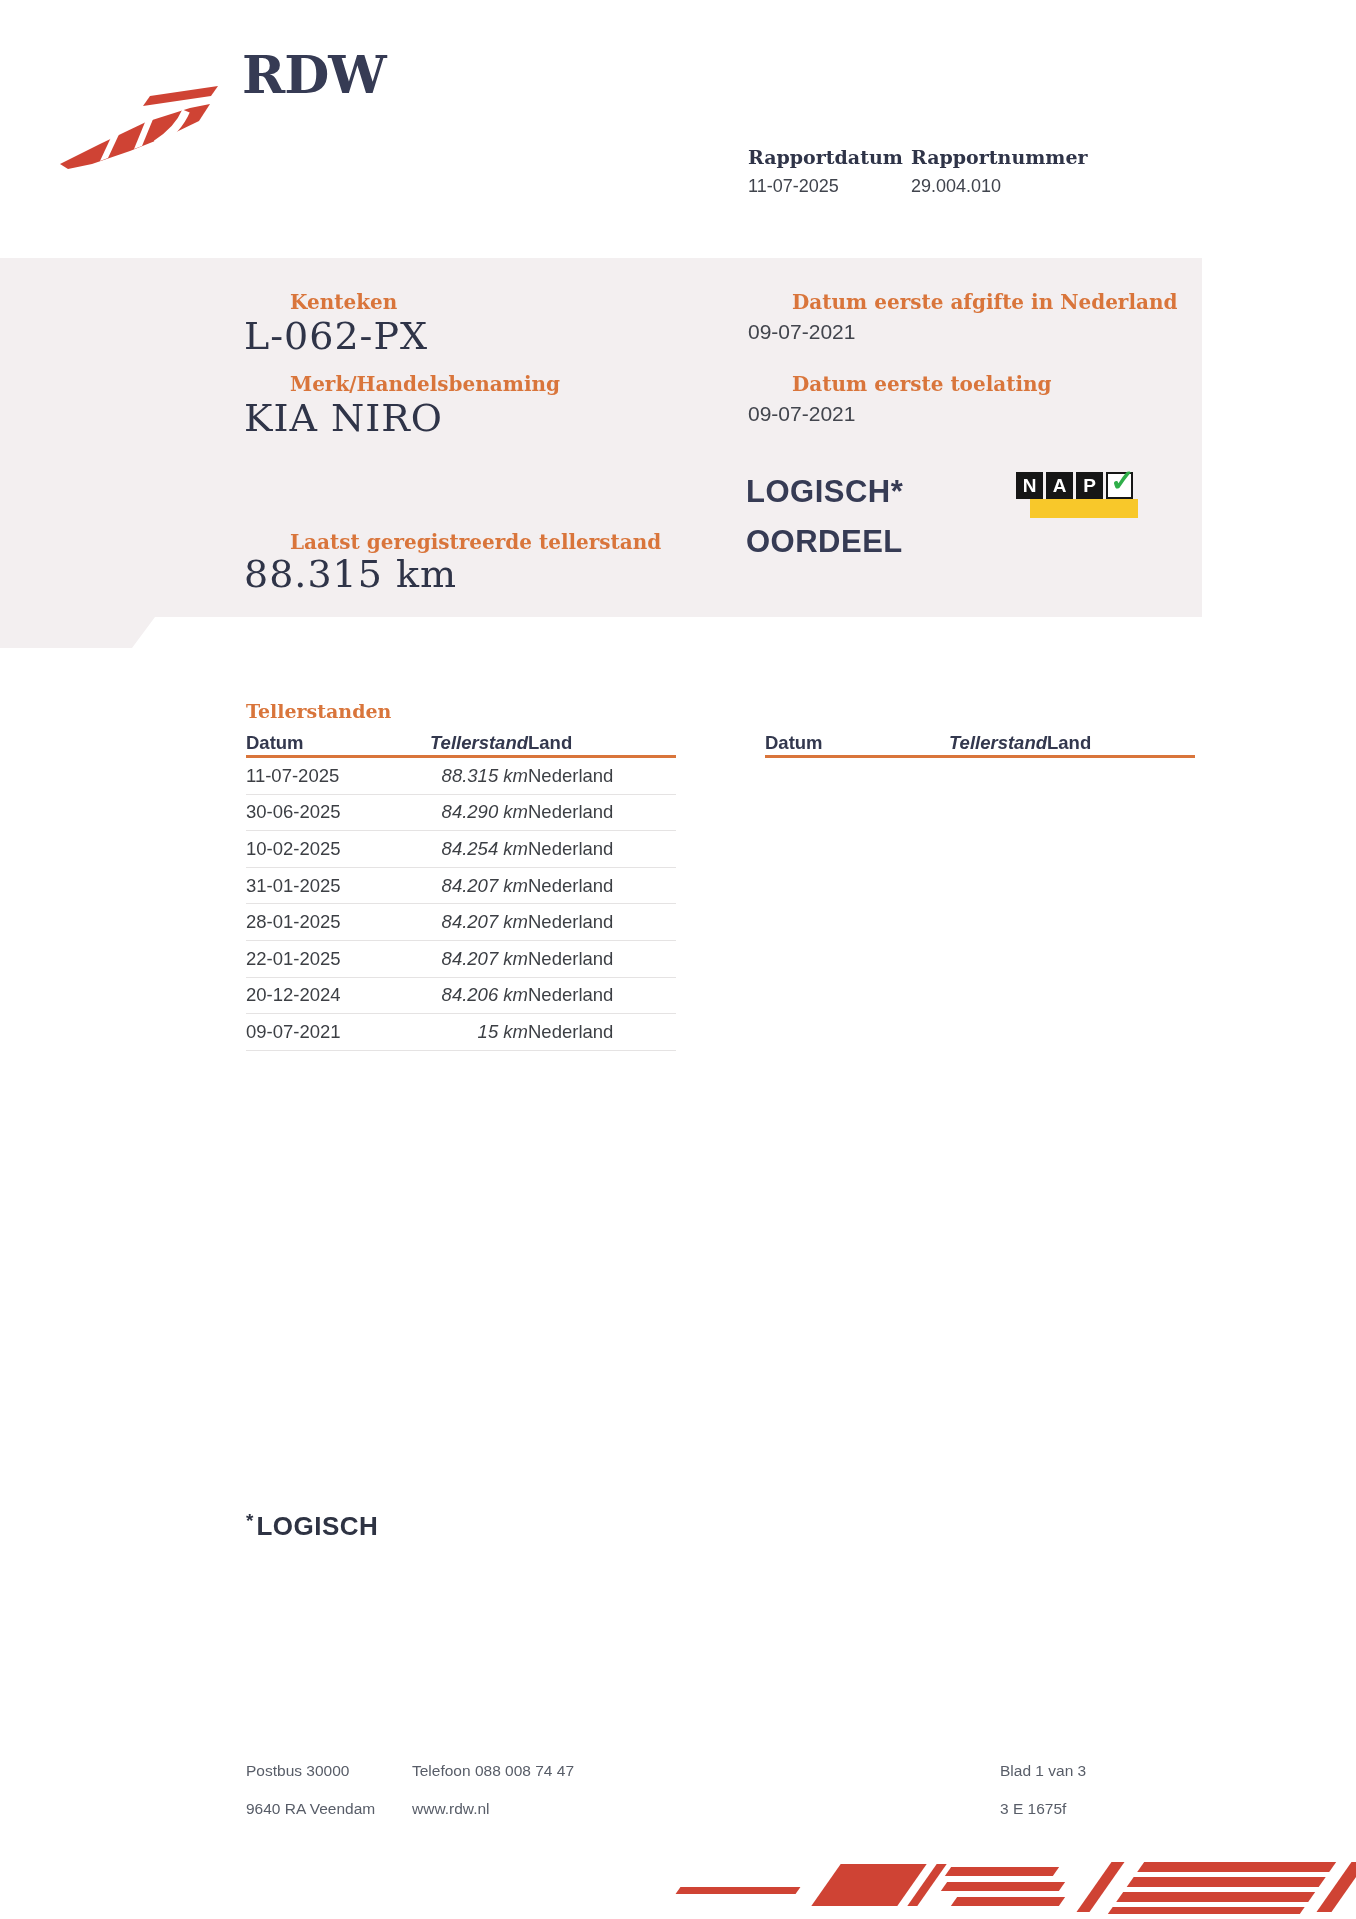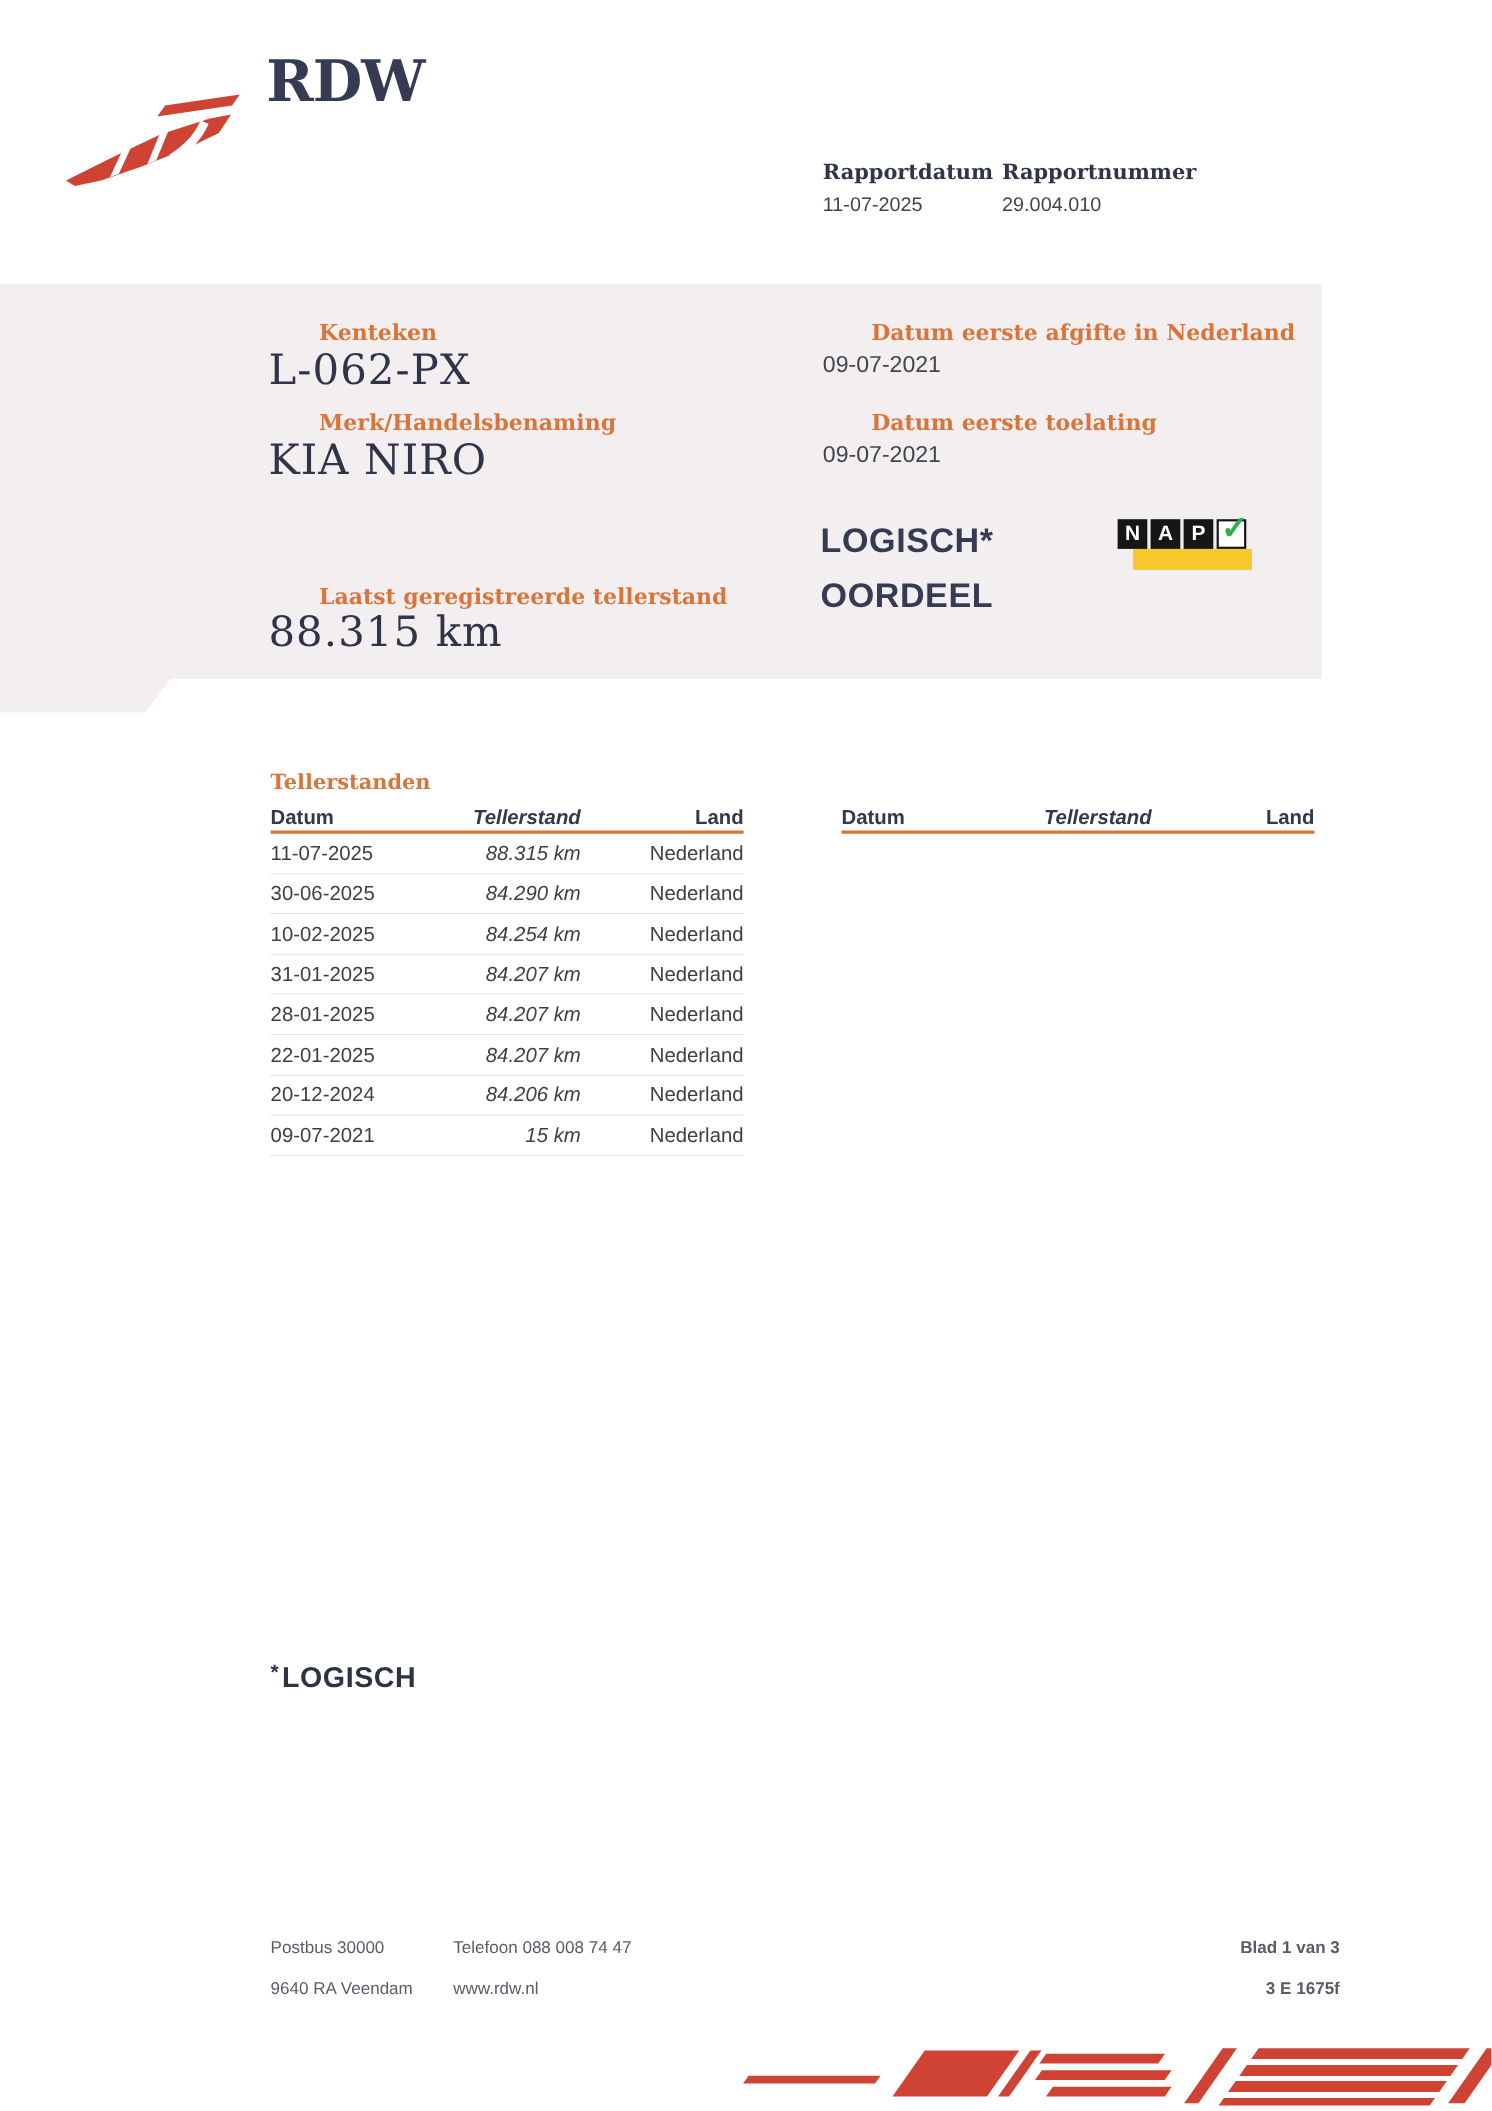--- a/index.html
+++ b/index.html
@@ -49,31 +49,31 @@
   .section-title{font-family:"DejaVu Serif",serif;font-weight:bold;font-size:19px;color:var(--orange);}
   .t-table{width:430px;}
   .t-left{left:246px;top:732px;}
   .t-right{left:765px;top:732px;}
   .t-head{display:flex;align-items:flex-start;height:26px;border-bottom:3px solid var(--orange);
           font-weight:bold;font-size:18.5px;color:#33384e;}
   .t-row{display:flex;align-items:center;height:36.6px;border-bottom:1px solid var(--sep);
          font-size:18.5px;color:var(--cell);}
   .c1{width:140px;text-align:left;}
   .c2{width:142px;text-align:right;font-style:italic;}
-  .c3{flex:1;text-align:right;}
+  .c3{flex:1;}
 
   
   .fn-head{left:246px;top:1510px;color:#2e3343;}
   .fn-ast{font-size:19px;font-weight:bold;vertical-align:8px;margin-right:3px;}
   .fn-title{font-size:26px;font-weight:800;letter-spacing:0.5px;}
   .fn-body{left:246px;top:1548px;width:955px;font-size:18.5px;line-height:37px;color:var(--orange);}
 
   
   .ft{font-size:15.5px;color:var(--footer-gray);}
-  .ft-right{left:1000px;width:218px;text-align:right;font-weight:bold;}
+  .ft-right{left:1000px;width:218px;}
 
   
   .speed{left:648px;top:1855px;width:708px;height:64px;}
   .sg{position:absolute;background:var(--red);transform:skewX(-35deg);}
   .sg-striped{background:repeating-linear-gradient(to bottom,var(--red) 0 10px,#ffffff 10px 15px);}
 </style>
 </head>
 <body>
 
 <div class="page">

